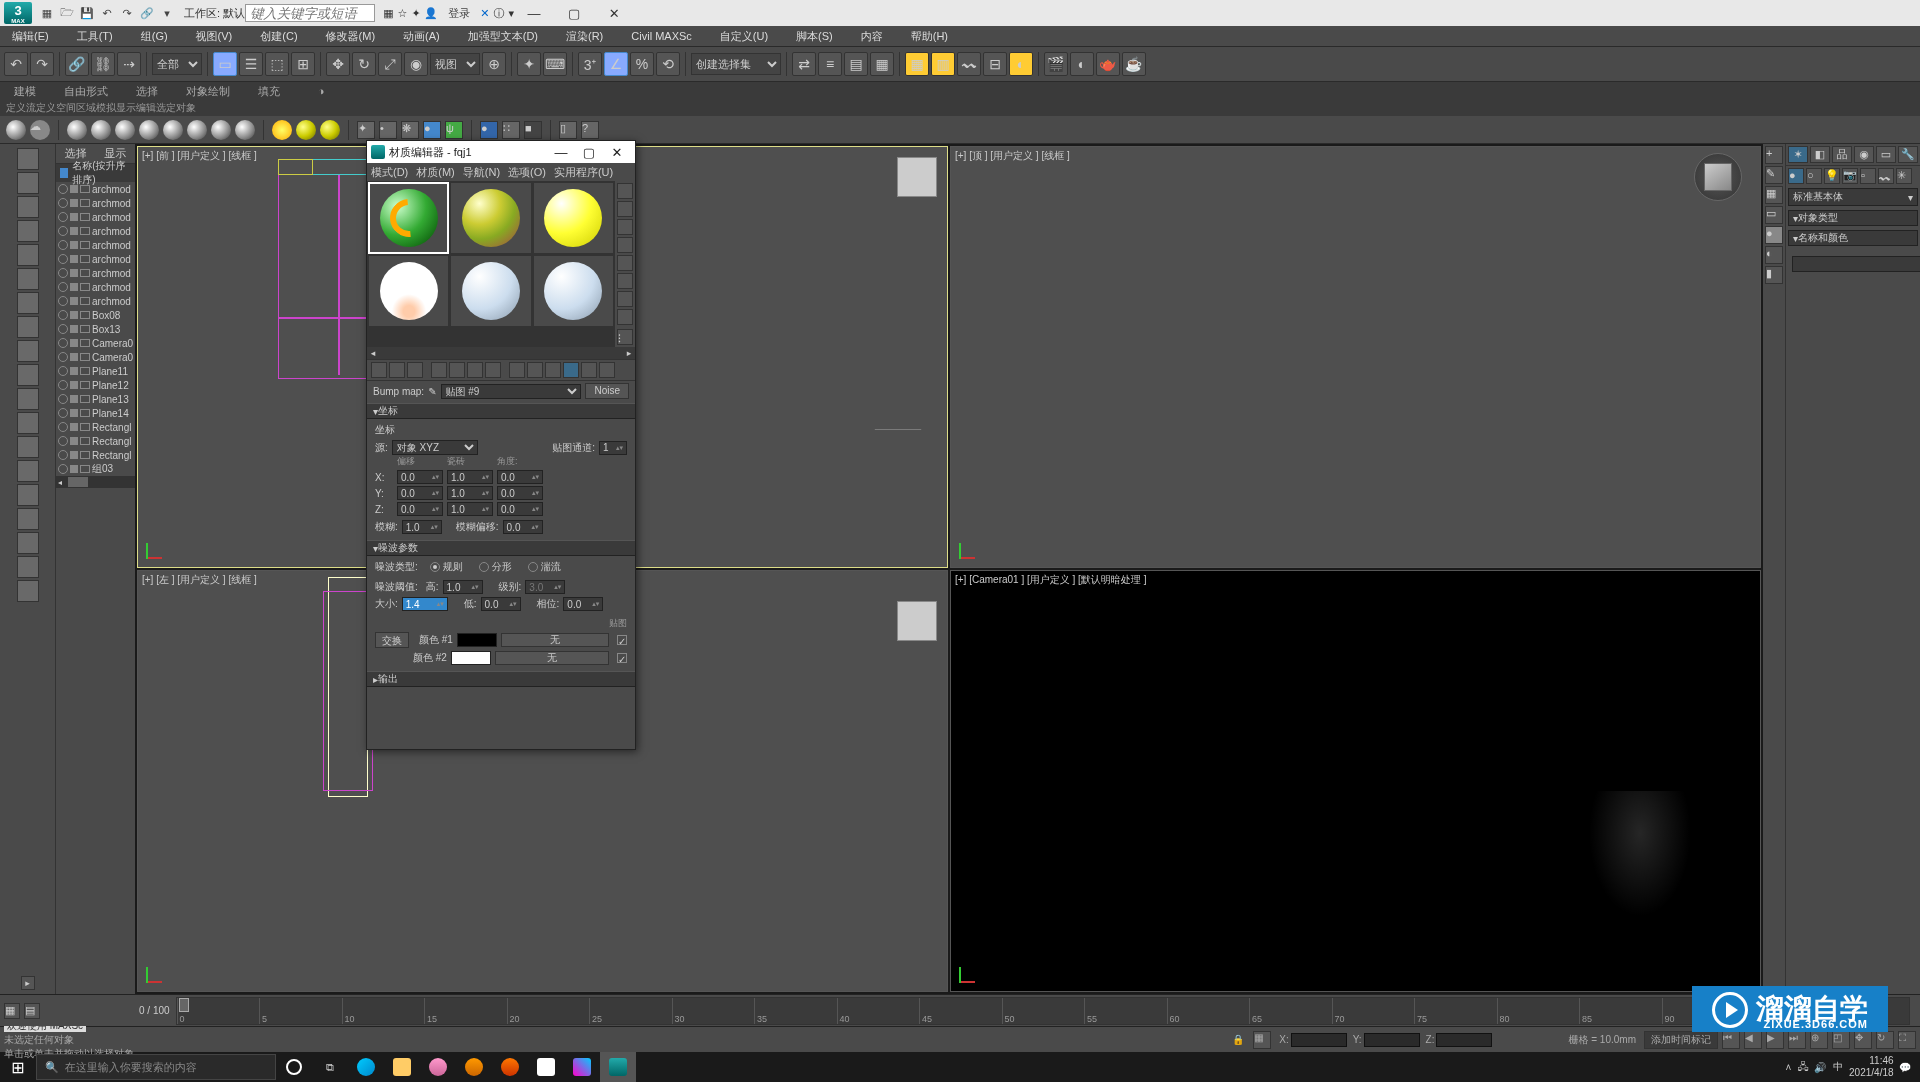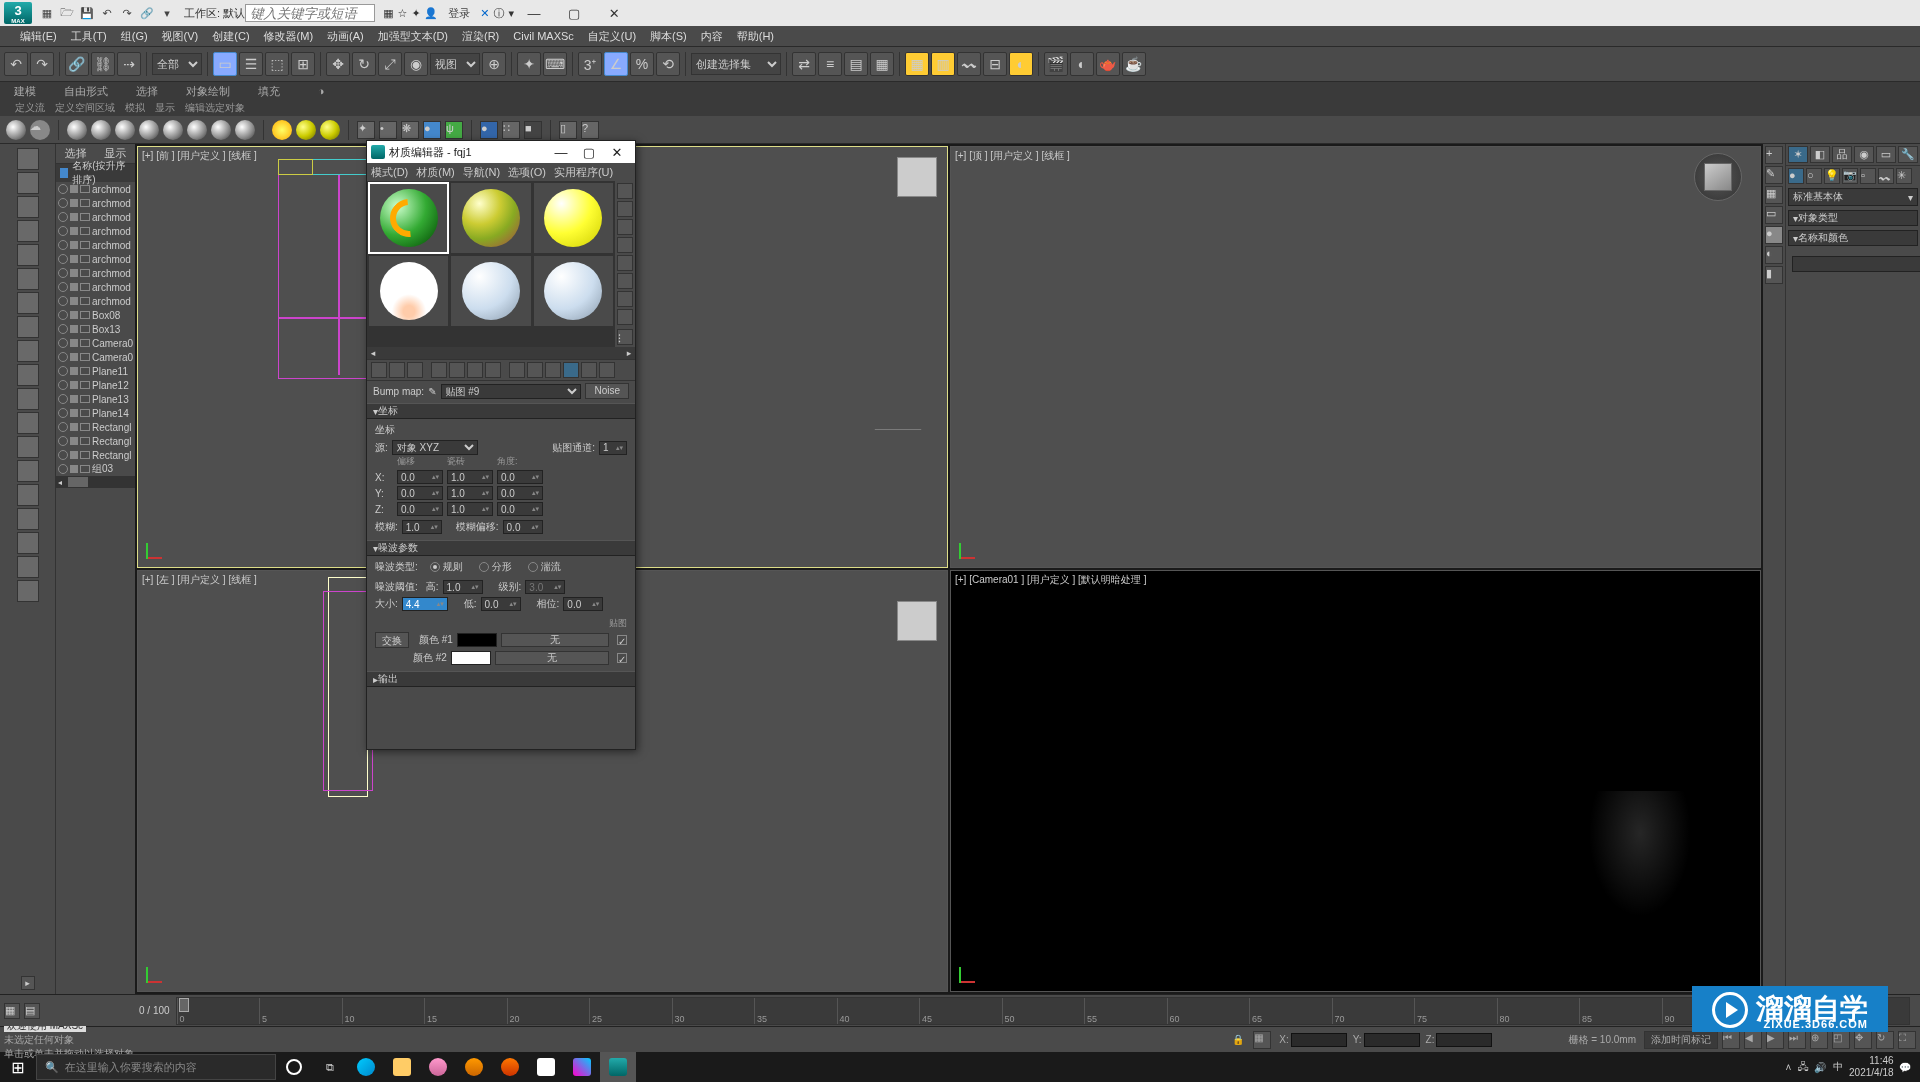--- a/index.html
+++ b/index.html
@@ -8,31 +8,31 @@
 .titlebar .app-icon { width:28px; height:22px; background:linear-gradient(#2aa,#066); border-radius:2px; display:flex; align-items:center; justify-content:center; font-weight:bold; color:#fff; font-size:13px; margin-right:6px; flex-direction:column;}
 .titlebar .app-icon small{font-size:6px;line-height:6px}
 .titlebar .qat { display:flex; gap:2px; }
 .titlebar .qat .qbtn { width:18px; height:18px; display:flex; align-items:center; justify-content:center; color:#444; }
 .titlebar .workspace { margin-left:8px; font-size:11px; }
 .titlebar .center { flex:1; text-align:center; font-size:12px; color:#222; }
 .titlebar .search { width:130px; height:18px; background:#fff; border:1px solid #999; font-style:italic; color:#aaa; padding:0 4px; margin-right:8px; }
 .titlebar .right-icons { display:flex; gap:4px; align-items:center; }
 .titlebar .signin { color:#444; margin:0 6px; }
 .titlebar .winbtn { width:40px; height:20px; display:flex; align-items:center; justify-content:center; color:#333; font-size:13px; }
-.menubar { height:20px; background:#4a4a4a; display:flex; align-items:center; padding:0 14px; gap:2px; font-size:11px; }
+.menubar { height:20px; background:#4a4a4a; display:flex; align-items:center; padding:0 6px; gap:16px; font-size:11px; }
 .menubar .mitem { padding:0 6px; color:#ddd; }
 .maintool { height:36px; background:#4a4a4a; border-top:1px solid #2a2a2a; border-bottom:1px solid #2a2a2a; display:flex; align-items:center; padding:0 4px; gap:2px; }
 .maintool .tbtn { width:24px; height:24px; background:#555; border:1px solid #333; border-radius:2px; display:flex; align-items:center; justify-content:center; color:#ccc; font-size:14px; }
 .maintool .tbtn.active { background:#8af; border-color:#48c; }
 .maintool .yellow{background:#fc3;}
 .maintool .sep { width:1px; height:24px; background:#333; margin:0 3px; }
 .maintool select { background:#444; color:#ccc; border:1px solid #333; height:22px; font-size:11px; }
 .subtab { height:18px; background:#3a3a3a; display:flex; align-items:center; font-size:11px; }
 .subtab .stab { padding:0 14px; color:#aaa; }
-.subtab2 { height:16px; background:#3a3a3a; display:flex; align-items:center; font-size:10px; color:#999;padding-left:15px; gap:10px}
+.subtab2 { height:16px; background:#3a3a3a; display:flex; align-items:center; font-size:10px; color:#999;padding-left:6px; }
 .icotool { height:28px; background:#4a4a4a; border-bottom:1px solid #2a2a2a; display:flex; align-items:center; padding:0 6px; gap:4px; }
 .icotool .ib { width:20px; height:20px; border-radius:10px; }
 .icotool .sphere { background:radial-gradient(circle at 35% 35%, #fff, #888 60%, #333); }
 .icotool .sun { background:radial-gradient(circle,#ff6,#fa0); }
 .icotool .yellow{ background:radial-gradient(circle at 35% 35%, #ff8,#cc0,#660);}
 .icotool .isep { width:1px; height:20px; background:#333; margin:0 4px; }
 .icotool .ic { width:18px;height:18px;background:#666;border:1px solid #333;}
 .work { display:flex; height:calc(1082px - 26px - 20px - 36px - 18px - 16px - 28px - 32px - 26px - 30px); }
 .leftcol { width:55px; background:#4a4a4a; display:flex; flex-direction:column; align-items:center; padding-top:4px; gap:2px; }
 .leftcol .lb { width:22px; height:22px; background:#696969; border:1px solid #333; }
@@ -847,21 +847,21 @@
           </div>
         <span style="margin-left:12px">级别:</span>
         <div class="spin" style="width:40px;color:#777">
             <span>3.0</span>
             <span class="ar">▴▾</span>
           </div>
       </div>
       <div class="row" style="padding:0;margin-top:3px">
         <span>大小:</span>
         <div class="spin sel" style="width:46px">
-            <span>4.4</span>
+            <span>1.4</span>
             <span class="ar">▴▾</span>
           </div>
         <span style="margin-left:12px">低:</span>
         <div class="spin" style="width:40px">
             <span>0.0</span>
             <span class="ar">▴▾</span>
           </div>
         <span style="margin-left:12px">相位:</span>
         <div class="spin" style="width:40px">
             <span>0.0</span>

